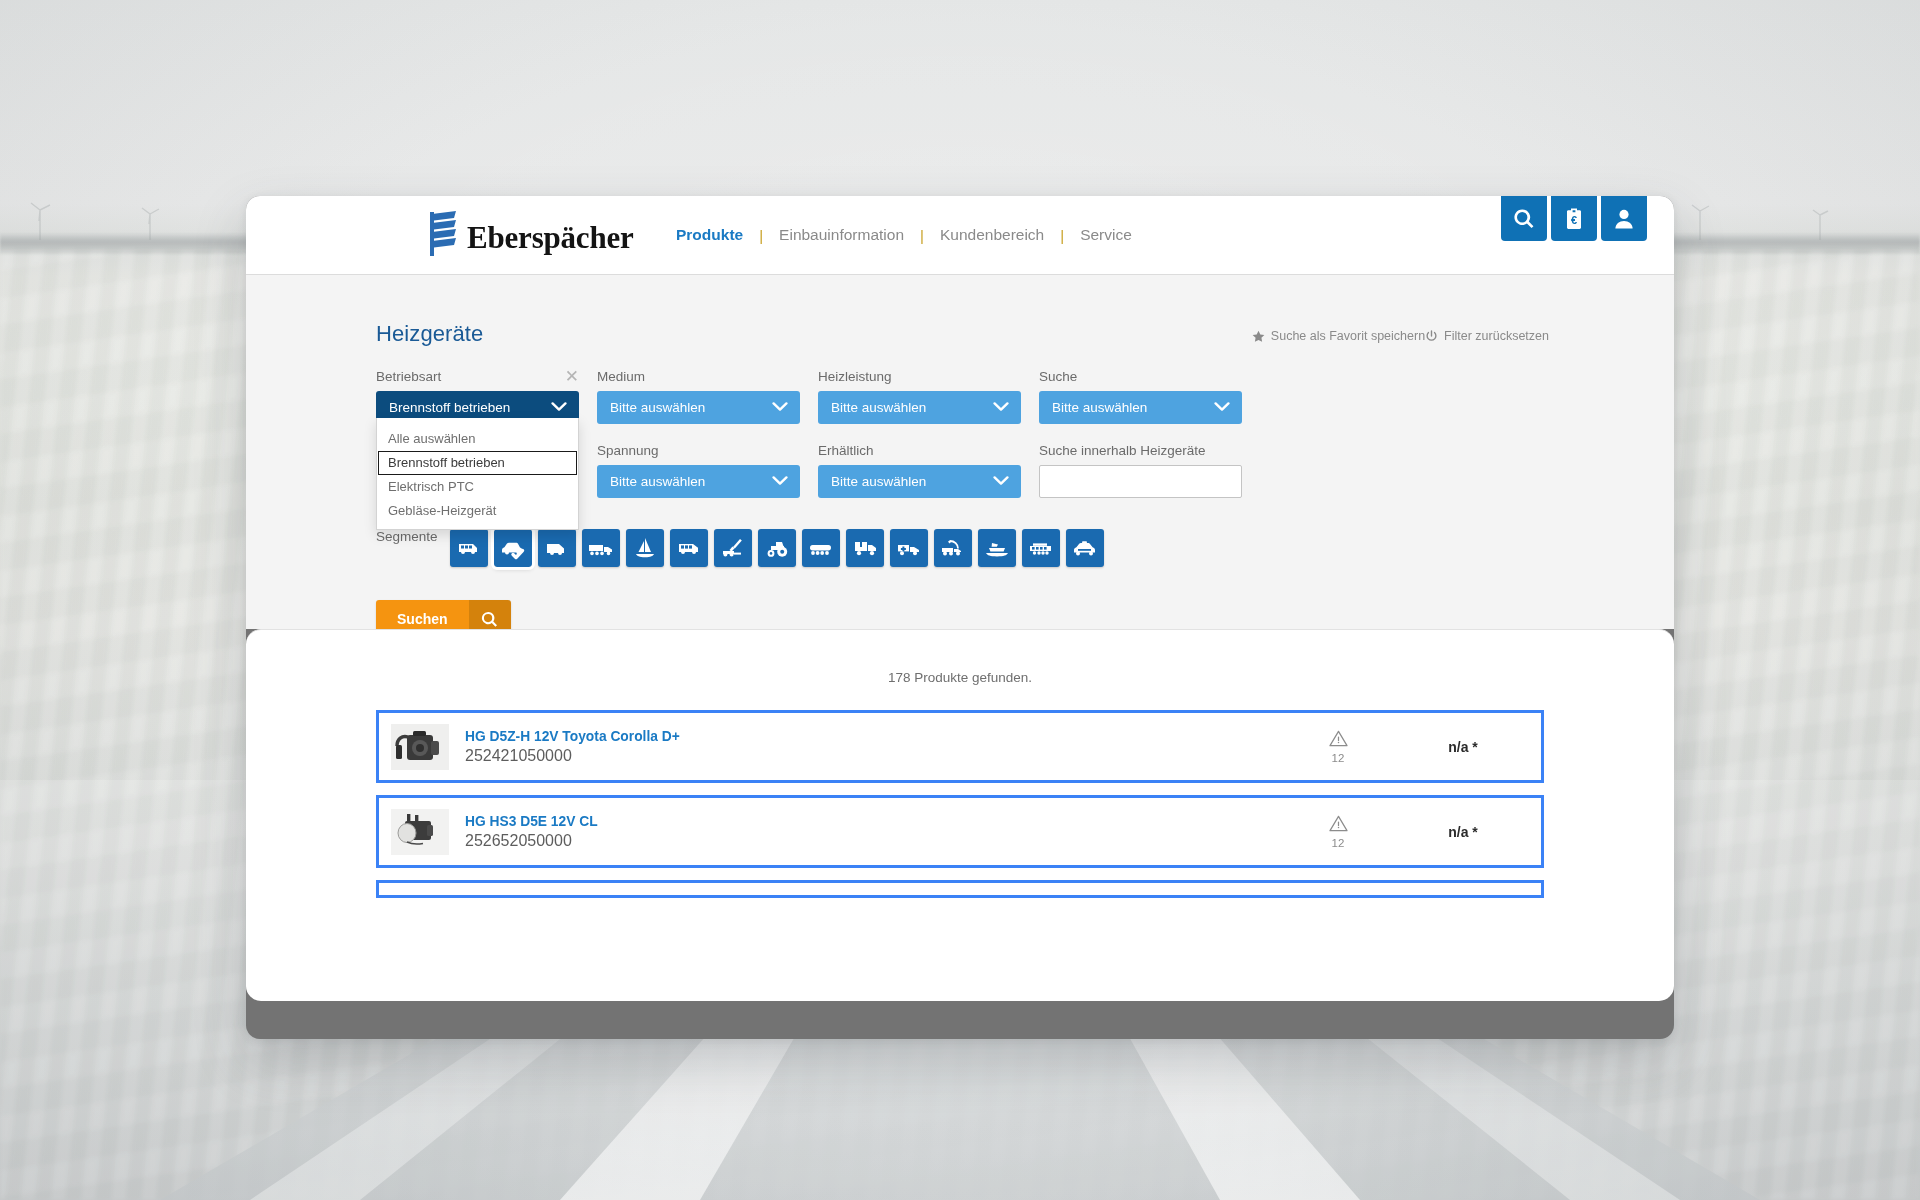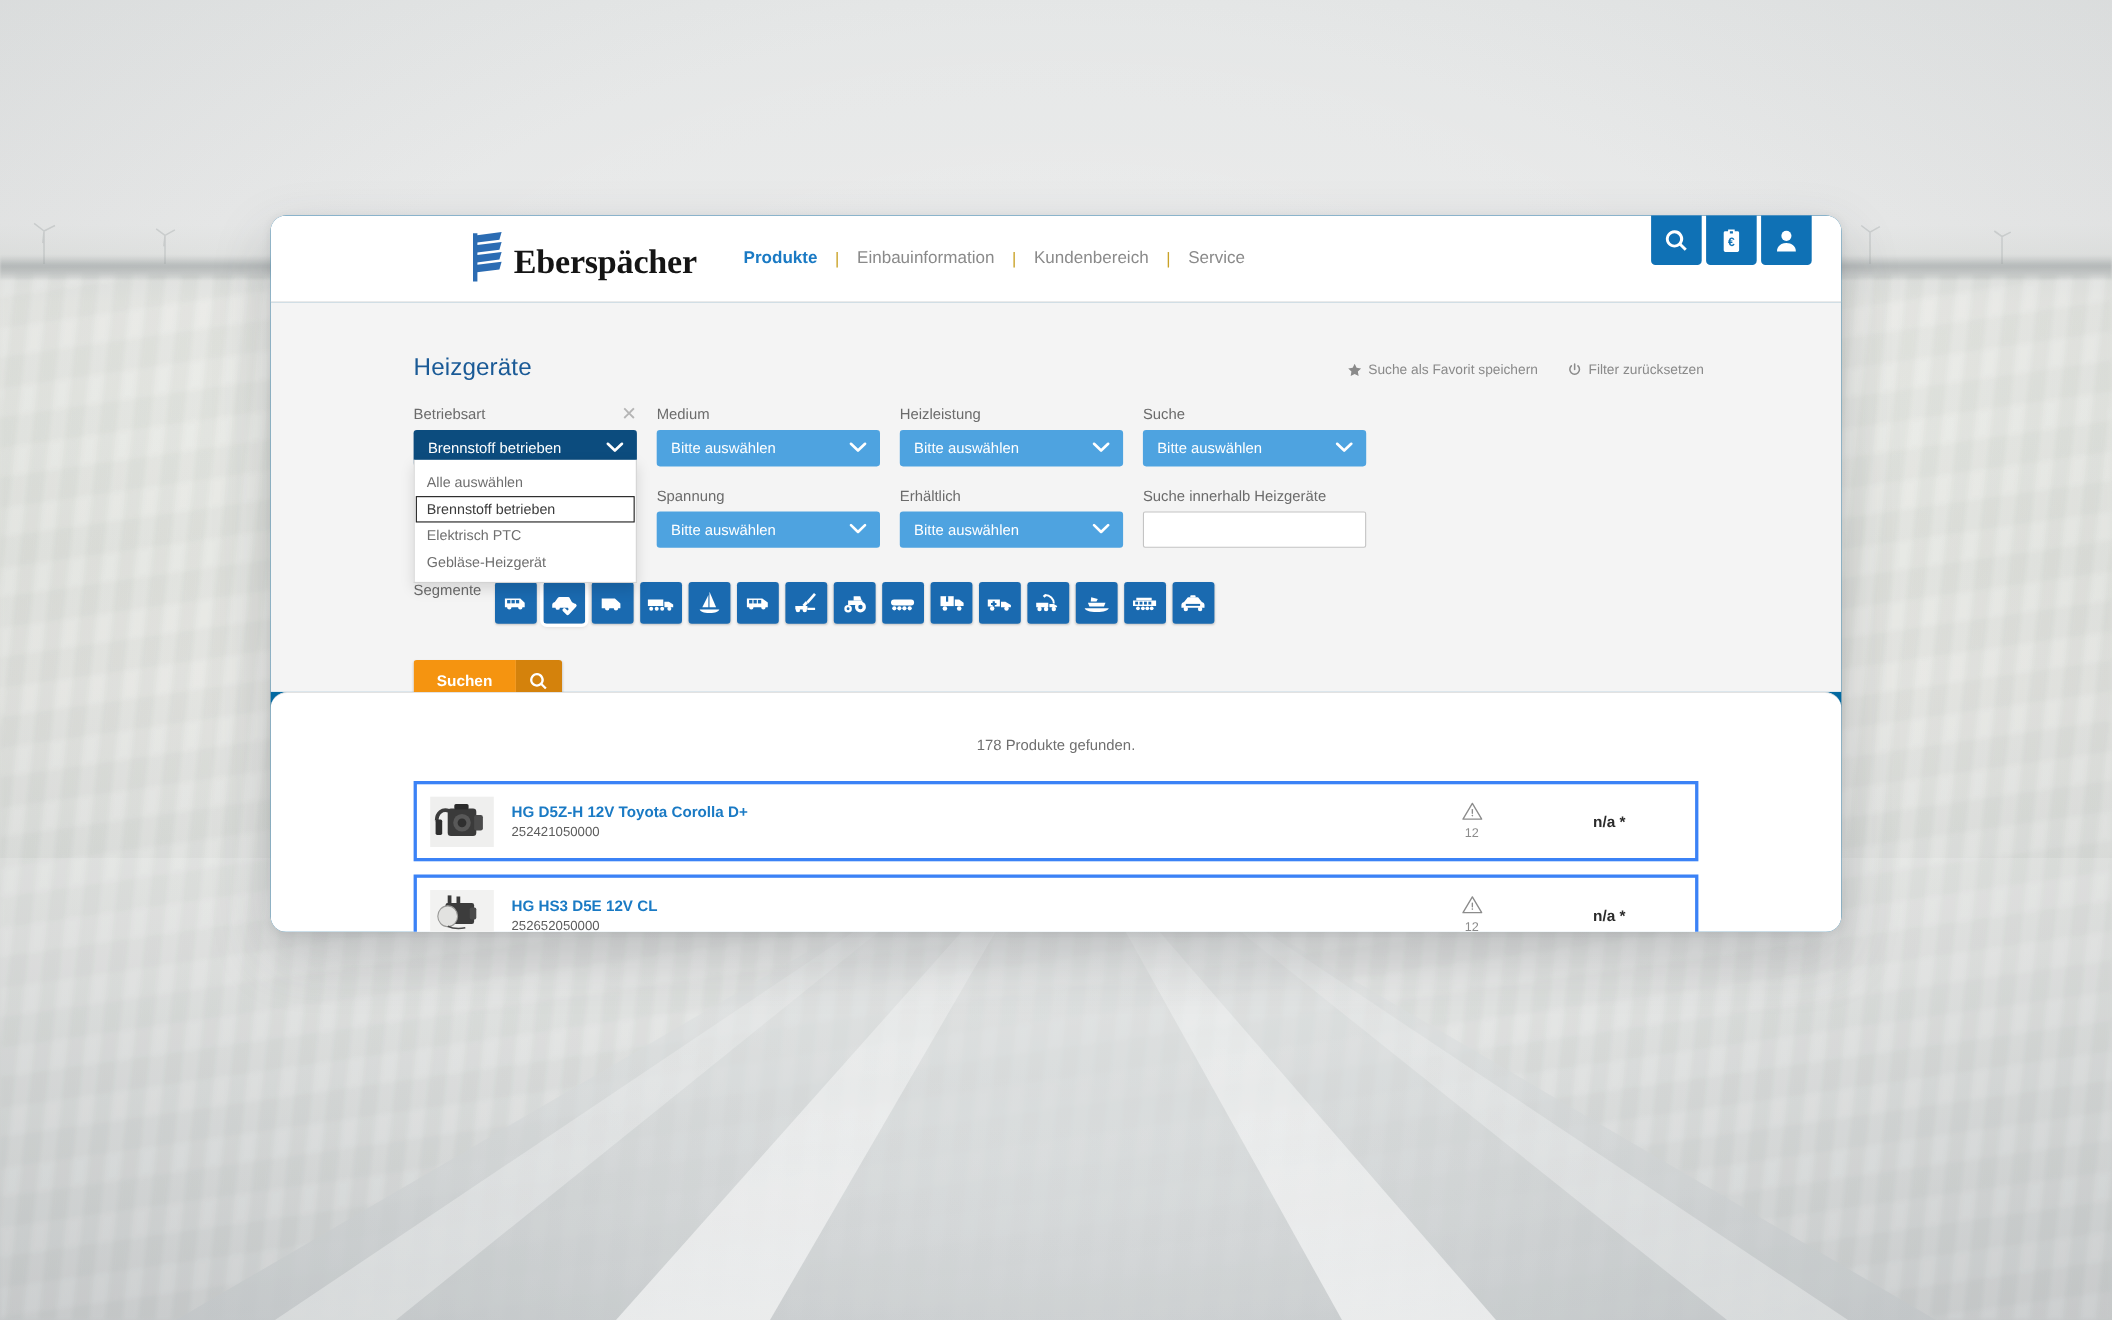--- a/index.html
+++ b/index.html
@@ -58,22 +58,22 @@
   
   #bg-veil {
     position: absolute; inset: 0;
     background: radial-gradient(ellipse 1400px 900px at 50% 44%, rgba(255,255,255,0.30) 0%, rgba(255,255,255,0.05) 55%, rgba(120,126,128,0.12) 100%);
   }
 
   
   #window {
     position: absolute;
     left: 246px; top: 196px;
-    width: 1428px; height: 651px;
-    background: #0369a1;
+    width: 1428px; height: 843px;
+    background: #737373;
     border-radius: 14px 14px 14px 14px;
     box-shadow: 0 22px 52px rgba(60,66,72,0.22), 0 2px 8px rgba(60,66,72,0.10);
     overflow: hidden;
   }
 
   
   .app-header {
     position: relative;
     height: 79px;
     background: #fff;
@@ -123,21 +123,21 @@
     position: relative;
     height: 354px;
   }
   .page-title {
     position: absolute; left: 130px; top: 46px;
     font-size: 22px; font-weight: 400; color: #1a5a96;
     letter-spacing: .1px;
   }
   .panel-actions {
     position: absolute; right: 125px; top: 54px;
-    display: flex; gap: 27px; font-size: 12.5px; color: #8a8a8a;
+    display: flex; font-size: 12.5px; color: #8a8a8a;
   }
   .panel-action { display: flex; align-items: center; gap: 6px; cursor: pointer; white-space: nowrap; }
   .panel-action svg { fill: #8a8a8a; }
 
   .filter-grid {
     position: absolute; left: 130px; top: 92px;
     width: 1175px;
   }
   .frow { display: flex; gap: 18px; margin-bottom: 17px; }
   .fcell { width: 203px; position: relative; }
@@ -266,21 +266,21 @@
   .result-thumb {
     width: 62px; height: 48px;
     display: flex; align-items: center; justify-content: center;
     flex: 0 0 62px;
     margin-right: 14px;
   }
   .result-main { flex: 1 1 auto; }
   .result-title {
     font-size: 13.8px; font-weight: 700; color: #1a7ac4; margin-bottom: 3px;
   }
-  .result-sku { font-size: 12px; color: #5d5d5d; }
+  .result-sku { font-size: 16px; color: #5d5d5d; }
   .result-warn {
     width: 130px; text-align: center; color: #8c8c8c;
   }
   .result-warn .wnum { font-size: 11.5px; margin-top: 1px; }
   .result-price {
     width: 120px; text-align: center; font-size: 14px; font-weight: 700; color: #2b2b2b;
   }
 </style>
 </head>
 <body>

